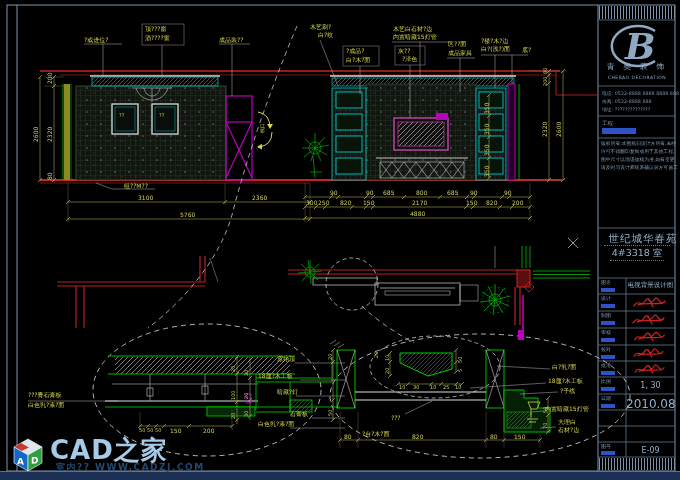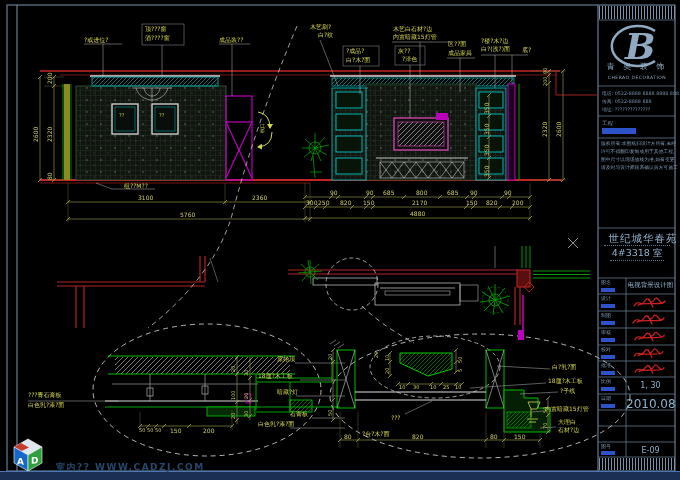--- a/index.html
+++ b/index.html
@@ -520,14 +520,15 @@
 <div class="t dim rot" style="left:328px;top:360px;font-size:5px;">20</div>
 <div class="t dim rot" style="left:328px;top:416px;font-size:5px;">50</div>
 <div class="t dim rot" style="left:543px;top:413px;font-size:5px;">50</div>
 <div class="t dim rot" style="left:543px;top:429px;font-size:5px;">70</div>
 <div class="t dim" style="left:344px;top:434px;">80</div>
 <div class="t dim" style="left:412px;top:434px;">820</div>
 <div class="t dim" style="left:490px;top:434px;">80</div>
 <div class="t dim" style="left:514px;top:434px;">150</div>
 
 <div class="t" style="left:56px;top:462px;font-size:9px;font-weight:bold;color:#24486e;letter-spacing:1.5px;">室内?? WWW.CADZJ.COM</div>
+<div class="t" style="left:50px;top:436px;font-size:26px;font-weight:bold;color:#a6cbe8;letter-spacing:1px;">CAD之家</div>
 
 </div>
 
 </body></html>

